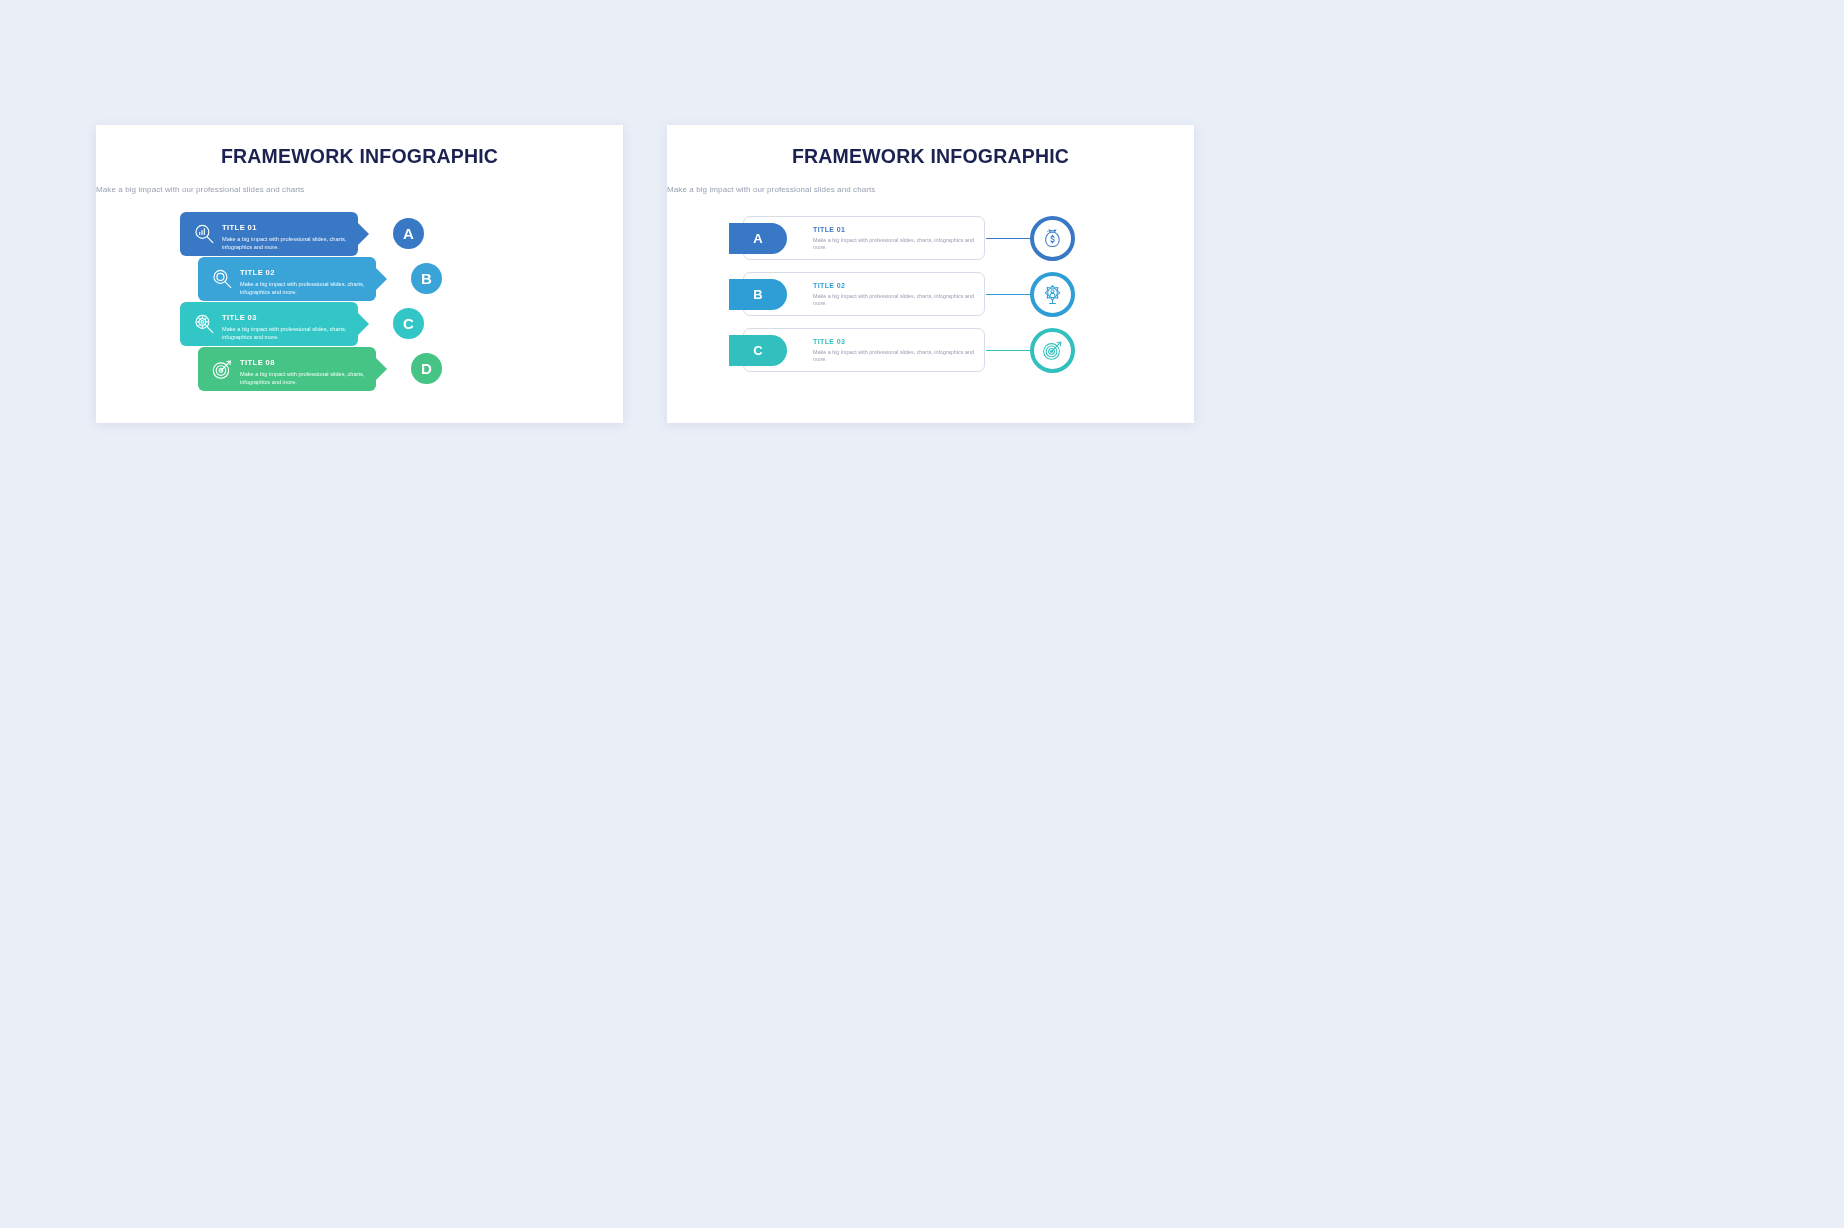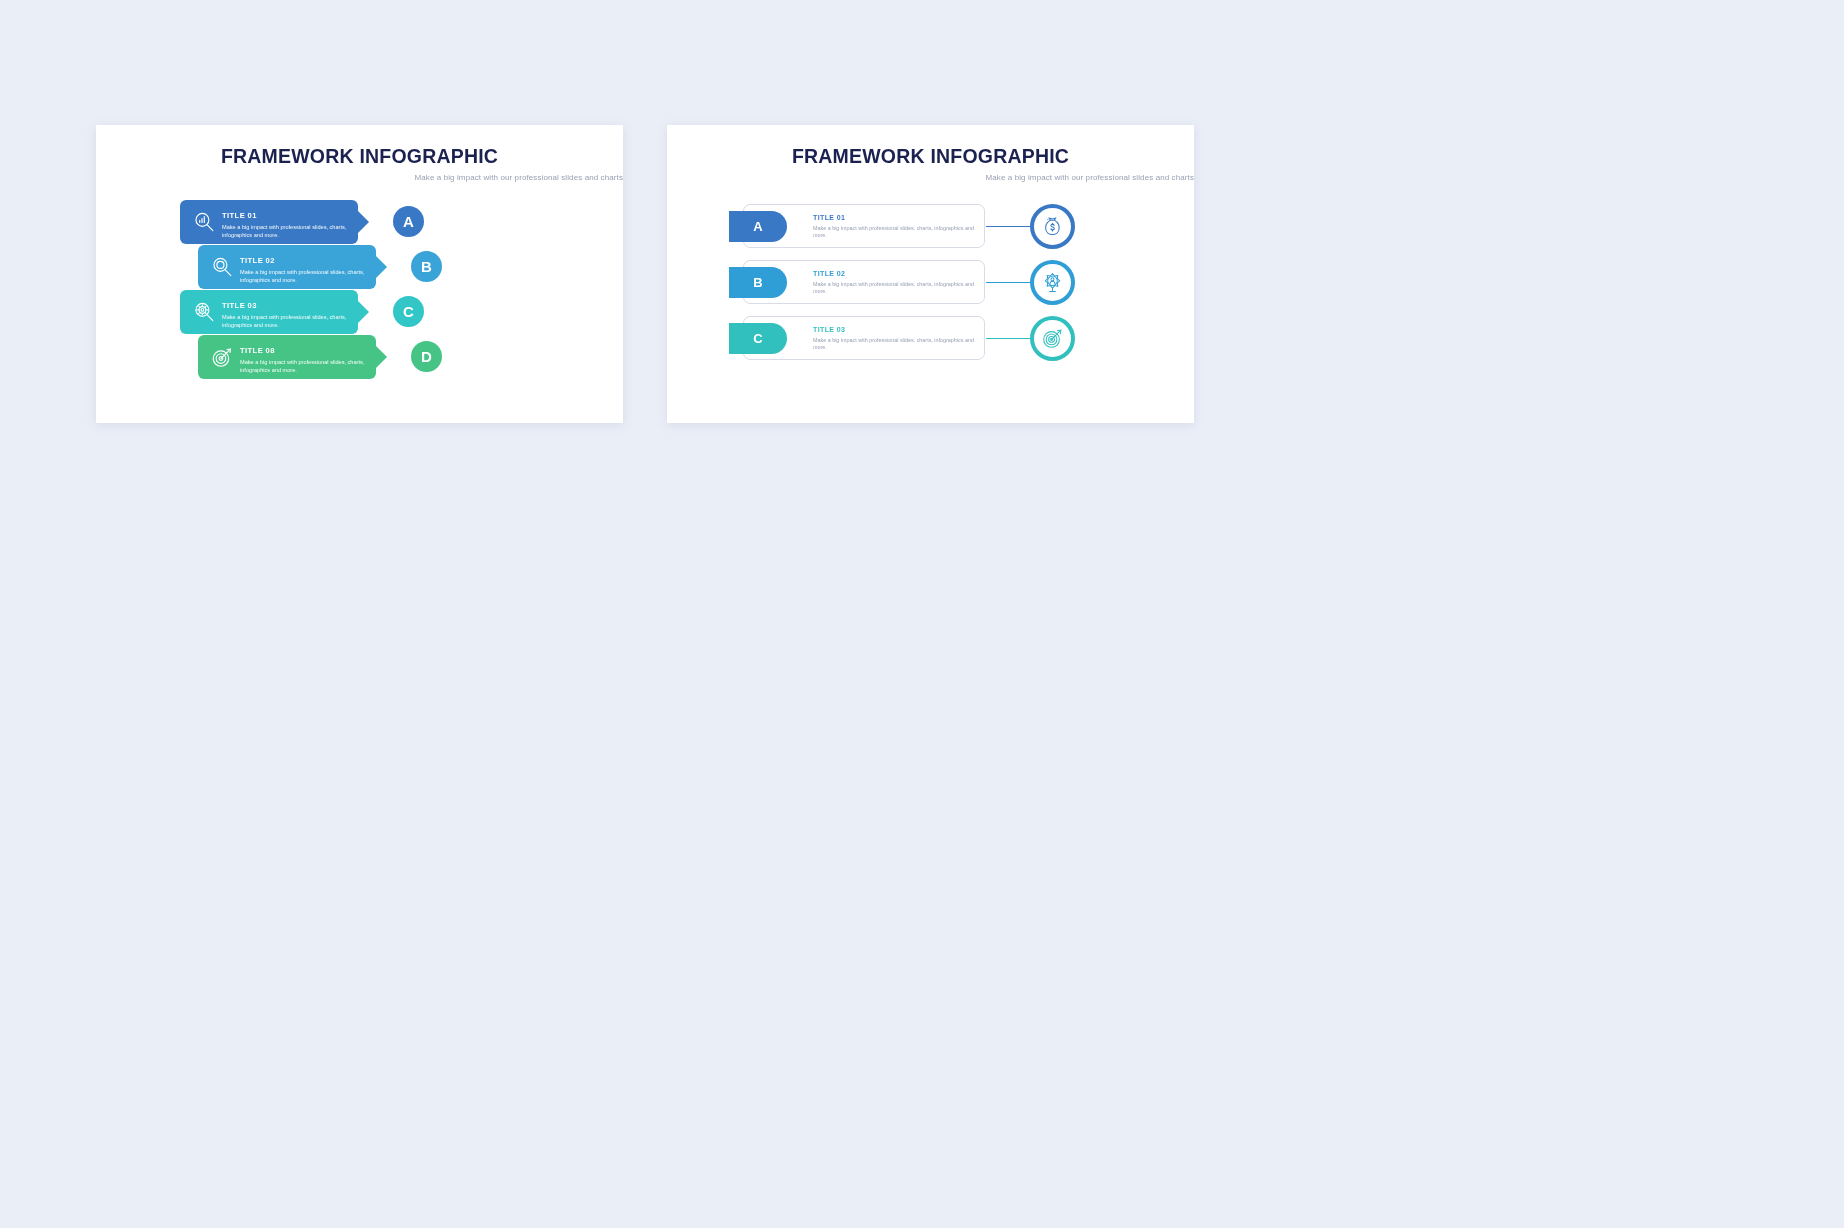--- a/index.html
+++ b/index.html
@@ -24,24 +24,24 @@
 
   .slide-title {
     text-align: center;
     font-size: 19.5px;
     font-weight: bold;
     letter-spacing: 0.2px;
     color: #1c2250;
     margin-top: 20px;
   }
   .slide-sub {
-    text-align: right;
+    text-align: left;
     font-size: 8px;
     color: #9aa0b3;
-    margin-top: 5px;
+    margin-top: 17px;
     letter-spacing: 0.1px;
   }
 
   
   .bubble-list { position: relative; margin-top: 18px; height: 200px; }
   .bubble-row {
     position: absolute;
     height: 44px;
     display: flex;
     align-items: center;

